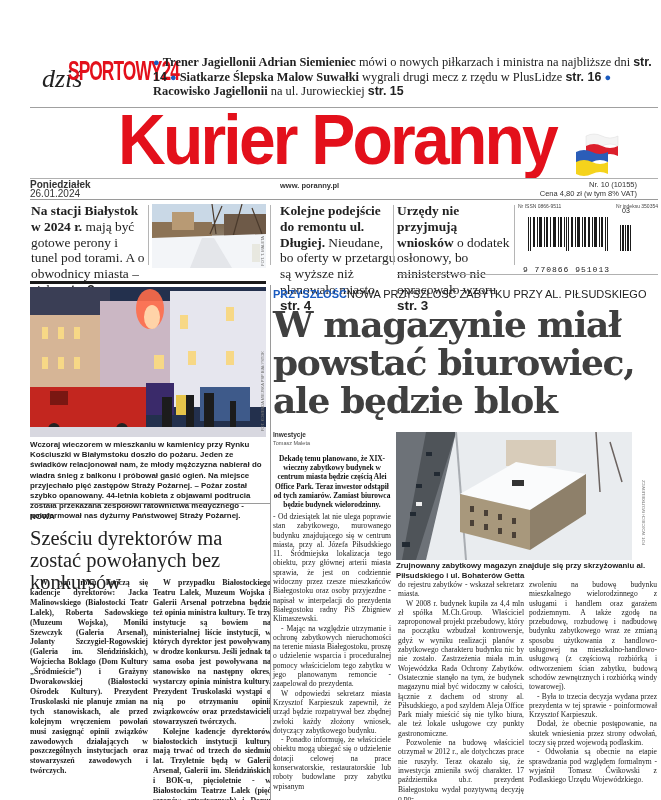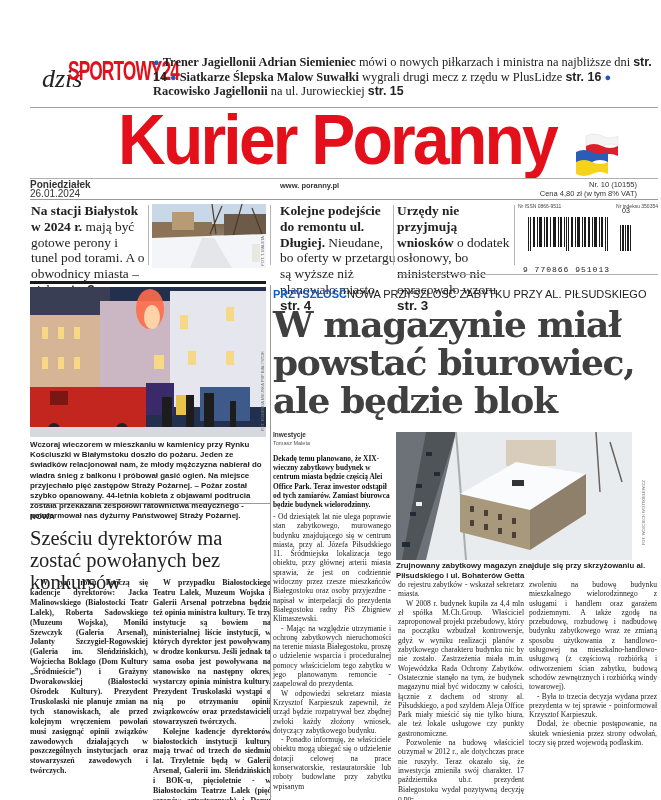--- a/index.html
+++ b/index.html
@@ -51,21 +51,21 @@
   #kadry-col1 { left: 30px; }
   #kadry-col2 { left: 153px; }
   .indent { text-indent: 10px; }
 
   
   #kicker { left: 273px; top: 288px; font-family: "Liberation Sans", sans-serif; font-size: 11px; color: #222; }
   #kicker .city { color: #1b5bbf; font-weight: bold; }
   #headline { left: 273px; top: 305px; width: 385px; font-family: "DejaVu Serif", serif; font-weight: bold; font-size: 36px; line-height: 38px; color: #404040; letter-spacing: -1.3px; }
   #section { left: 273px; top: 431px; font-family: "Liberation Sans", sans-serif; font-weight: bold; font-size: 6.5px; color: #333; }
   #author { left: 273px; top: 440px; font-family: "Liberation Sans", sans-serif; font-size: 5.5px; color: #555; }
-  #lead { left: 273px; top: 454px; width: 118px; font-family: "Liberation Serif", serif; font-weight: bold; font-size: 7.4px; line-height: 9.2px; color: #111; }
+  #lead { left: 273px; top: 454px; width: 118px; font-family: "Liberation Serif", serif; font-weight: bold; font-size: 7.4px; line-height: 9.2px; color: #111; text-align: center; }
   .body-col { font-family: "Liberation Serif", serif; font-size: 7.6px; line-height: 9.3px; color: #222; text-align: justify; }
   #body1 { left: 273px; top: 512px; width: 118px; }
   #body2 { left: 398px; top: 580px; width: 126px; }
   #body3 { left: 529px; top: 580px; width: 128px; }
   .p-ind { text-indent: 8px; }
 
   #warehouse-photo { left: 396px; top: 432px; width: 236px; height: 128px; overflow: hidden; background: #cfd3d6; }
   #warehouse-caption { left: 396px; top: 561px; width: 262px; font-family: "Liberation Sans", sans-serif; font-weight: bold; font-size: 7.8px; line-height: 9.6px; color: #222; }
 
   .credit { position: absolute; font-family: "Liberation Sans", sans-serif; font-size: 4px; color: #777; writing-mode: vertical-rl; transform: rotate(180deg); }
@@ -283,13 +283,14 @@
 
 <div class="abs body-col" id="body2">
   <div>do rejestru zabytków - wskazał sekretarz miasta.</div>
   <div class="p-ind">W 2008 r. budynek kupiła za 4,4 mln zł spółka M.Ch.Group. Właściciel zaproponował projekt przebudowy, który na początku wzbudzał kontrowersje, gdyż w wyniku realizacji planów z zabytkowego charakteru budynku nic by nie zostało. Zastrzeżenia miała m.in. Wojewódzka Rada Ochrony Zabytków. Ostatecznie stanęło na tym, że budynek magazynu miał być widoczny w całości, łącznie z dachem od strony al. Piłsudskiego, a pod szyldem Aleja Office Park miały mieścić się nie tylko biura, ale też lokale usługowe czy punkty gastronomiczne.</div>
   <div class="p-ind">Pozwolenie na budowę właściciel otrzymał w 2012 r., ale dotychczas prace nie ruszyły. Teraz okazało się, że inwestycja zmieniła swój charakter. 17 października ub.r. prezydent Białegostoku wydał pozytywną decyzję o po-</div>
 </div>
 <div class="abs body-col" id="body3">
   <div>zwoleniu na budowę budynku mieszkalnego wielorodzinnego z usługami i handlem oraz garażem podziemnym. A także zgodę na przebudowę, rozbudowę i nadbudowę budynku zabytkowego wraz ze zmianą sposobu użytkowania z handlowo-usługowej na mieszkalno-handlowo-usługową (z częściową rozbiórką i odtworzeniem ścian zabytku, budową schodów zewnętrznych i rozbiórką windy towarowej).</div>
   <div class="p-ind">- Była to trzecia decyzja wydana przez prezydenta w tej sprawie - poinformował Krzysztof Karpieszuk.</div>
   <div class="p-ind">Dodał, że obecnie postępowanie, na skutek wniesienia przez strony odwołań, toczy się przed wojewodą podlaskim.</div>
+  <div class="p-ind">- Odwołania są obecnie na etapie sprawdzania pod względem formalnym - wyjaśnił Tomasz Ćwikowski z Podlaskiego Urzędu Wojewódzkiego.</div>
 </div>
 
 </body></html>

